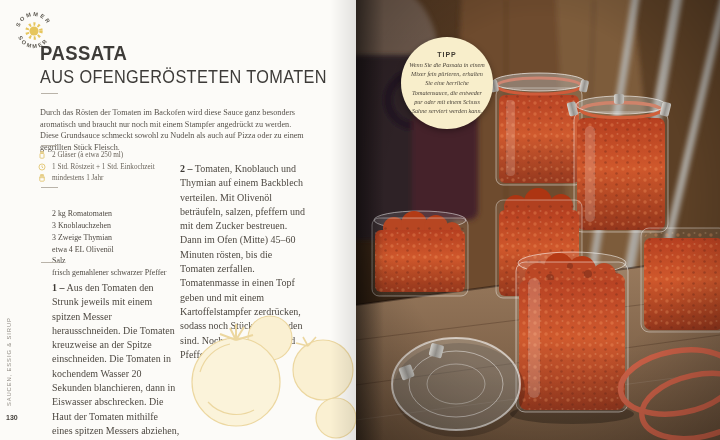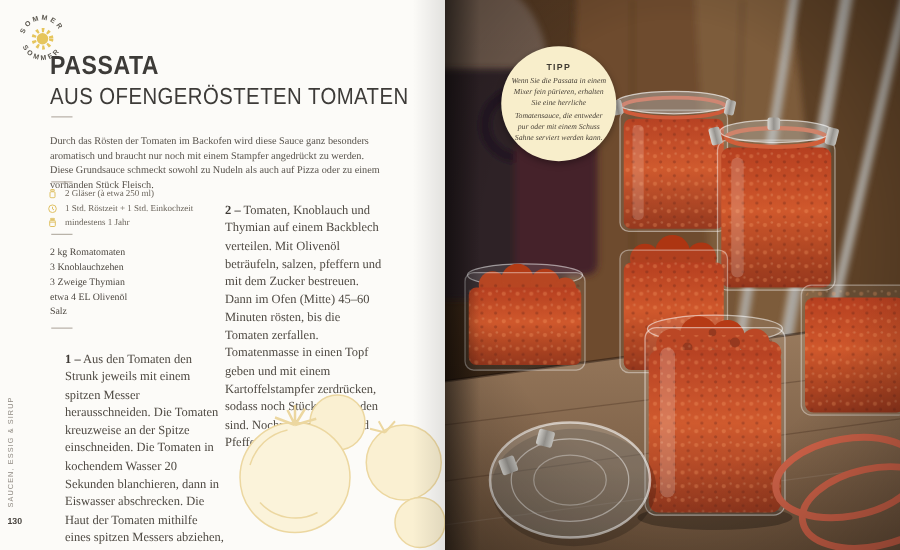--- a/index.html
+++ b/index.html
@@ -13,21 +13,21 @@
   .title-block{position:absolute;left:40px;top:42px;transform:scaleX(.88);transform-origin:0 0;
                font-family:"Liberation Sans",sans-serif;color:#3d3b38;white-space:nowrap;}
   .title-l1{font-size:21px;font-weight:700;letter-spacing:.5px;line-height:1.05;}
   .title-l2{font-size:18.5px;font-weight:400;letter-spacing:.4px;line-height:1.15;margin-top:2px;}
   .rule{position:absolute;width:17px;height:0;border-top:1px solid #b9b3a9;}
   .intro{position:absolute;left:40px;top:99px;width:266px;font-size:8.2px;line-height:1.42;color:#57524b;}
   .meta{position:absolute;left:38px;top:151px;}
   .meta-row{display:flex;align-items:center;margin-bottom:3.6px;}
   .meta-row svg{width:8px;height:8px;margin-right:6px;flex:0 0 auto;}
   .meta-row span{font-size:7.2px;color:#6b655c;}
-  .ingredients{position:absolute;left:40px;top:196px;width:130px;list-style:none;margin:0;padding:0;
+  .ingredients{position:absolute;left:40px;top:196px;width:130px;list-style:none;margin:12px;padding:0;
                font-size:7.9px;line-height:1.5;color:#4e4942;}
   .step{position:absolute;width:128px;font-size:10px;line-height:1.43;color:#4e4942;margin:12px;}
   .step strong{font-weight:700;color:#3e3a35;}
   .col2-step2{left:168px;top:150px;}
   .col2-step3{left:168px;top:243px;}
   .step1{left:40px;top:269px;}
   .tomato-art{position:absolute;left:158px;top:310px;width:198px;height:130px;}
   .sidebar-label{position:absolute;left:6px;top:406px;transform:rotate(-90deg);transform-origin:0 0;
                  font-family:"Liberation Sans",sans-serif;font-size:5.8px;letter-spacing:.9px;
                  color:#8f8a82;white-space:nowrap;}
@@ -68,21 +68,21 @@
       </text>
     </svg>
 
     <div class="title-block">
       <div class="title-l1">PASSATA</div>
       <div class="title-l2">AUS OFENGERÖSTETEN TOMATEN</div>
     </div>
 
     <div class="rule" style="left:41px;top:93px;"></div>
 
-    <p class="intro">Durch das Rösten der Tomaten im Backofen wird diese Sauce ganz besonders aromatisch und braucht nur noch mit einem Stampfer angedrückt zu werden. Diese Grundsauce schmeckt sowohl zu Nudeln als auch auf Pizza oder zu einem vorhanden Stück Fleisch.</p>
+    <p class="intro">Durch das Rösten der Tomaten im Backofen wird diese Sauce ganz besonders aromatisch und braucht nur noch mit einem Stampfer angedrückt zu werden. Diese Grundsauce schmeckt sowohl zu Nudeln als auch auf Pizza oder zu einem gegrillten Stück Fleisch.</p>
 
     <div class="rule" style="left:41px;top:145px;"></div>
 
     <div class="meta">
       <div class="meta-row">
         <svg viewBox="0 0 10 10" fill="none" stroke="#dfc063" stroke-width="1">
           <rect x="2.5" y="3" width="5" height="6" rx="1"></rect>
             <rect x="3.2" y="0.8" width="3.6" height="1.5" rx="0.4"></rect>
         </svg>
         <span>2 Gläser (à etwa 250 ml)</span>
@@ -105,20 +105,21 @@
     </div>
 
     <div class="rule" style="left:41px;top:187px;"></div>
 
     <ul class="ingredients">
       <li>2 kg Romatomaten</li>
       <li>3 Knoblauchzehen</li>
       <li>3 Zweige Thymian</li>
       <li>etwa 4 EL Olivenöl</li>
       <li>Salz</li>
+      <li>frisch gemahlener schwarzer Pfeffer</li>
     </ul>
 
     <div class="rule" style="left:41px;top:262px;"></div>
 
     <p class="step step1">
       <strong>1 –</strong>
       <span>Aus den Tomaten den Strunk jeweils mit einem spitzen Messer herausschneiden. Die Tomaten kreuzweise an der Spitze einschneiden. Die Tomaten in kochendem Wasser 20 Sekunden blanchieren, dann in Eiswasser abschrecken. Die Haut der Tomaten mithilfe eines spitzen Messers abziehen, die Tomaten jeweils vierteln. Den Knoblauch schälen und fein hacken. Den Thymian waschen. Den Backofen auf 180 °C vorheizen.</span>
     </p>
     <p class="step col2-step2">
       <strong>2 –</strong>

